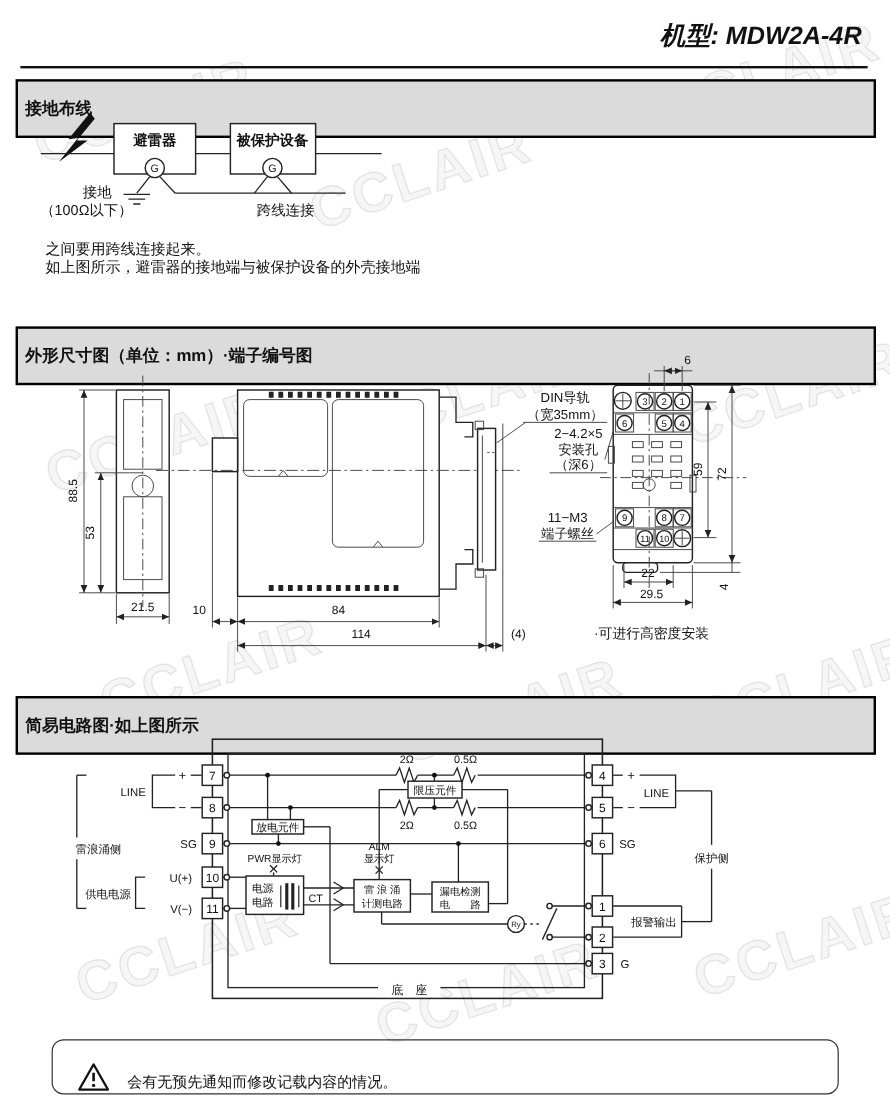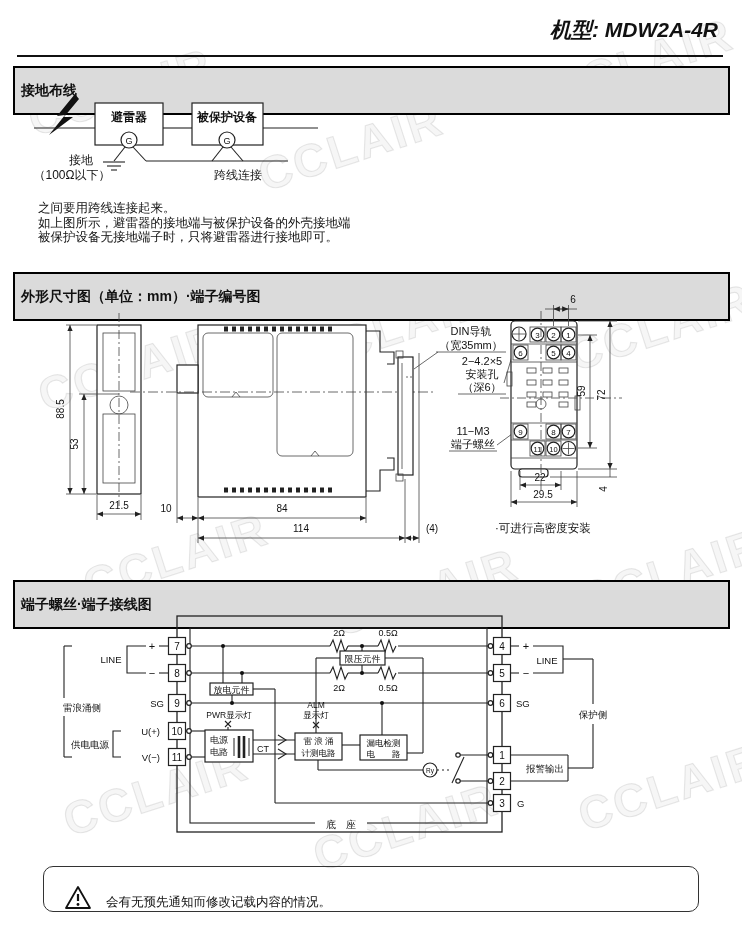--- a/index.html
+++ b/index.html
@@ -79,21 +79,20 @@
       <line class="ln" x1="111" y1="78" x2="117" y2="78"></line>
     </g>
     <text x="81" y="72" font-size="12" text-anchor="middle">接地</text>
     <text x="72" y="87" font-size="12" text-anchor="middle">（100Ω以下）</text>
     <text x="238" y="87" font-size="12" text-anchor="middle">跨线连接</text>
   </svg>
 
   <div class="para">
     <div>之间要用跨线连接起来。</div>
     <div>如上图所示，避雷器的接地端与被保护设备的外壳接地端</div>
-    <div>被保护设备无接地端子时，只将避雷器进行接地即可。</div>
   </div>
 
   <div class="secbar" style="top:272px">外形尺寸图（单位：mm）·端子编号图</div>
 
   <svg class="abs" style="left:0;top:293px" width="742" height="278" viewBox="0 0 742 278">
     <defs>
       <marker id="ae" markerWidth="9" markerHeight="8" refX="8" refY="4" orient="auto">
         <path d="M0,0.5 L8,4 L0,7.5 Z" fill="#222"></path>
       </marker>
       <marker id="as" markerWidth="9" markerHeight="8" refX="1" refY="4" orient="auto">
@@ -265,21 +264,21 @@
       <line class="thin" x1="561" y1="178" x2="561" y2="197"></line>
       <line class="thin" x1="520" y1="192" x2="561" y2="192" marker-start="url(#as)" marker-end="url(#ae)"></line>
       <text x="540" y="188" font-size="10" text-anchor="middle">22</text>
       <line class="thin" x1="511" y1="178" x2="511" y2="214"></line>
       <line class="thin" x1="577" y1="178" x2="577" y2="214"></line>
       <line class="thin" x1="511" y1="209" x2="577" y2="209" marker-start="url(#as)" marker-end="url(#ae)"></line>
       <text x="543" y="205" font-size="10" text-anchor="middle">29.5</text>
     </g>
   </svg>
 
-  <div class="secbar" style="top:580px">端子螺丝·端子接线图</div>
+  <div class="secbar" style="top:580px">简易电路图·如上图所示</div>
 
   <svg class="abs" style="left:0;top:612px" width="742" height="250" viewBox="0 0 742 250">
 
     <rect x="177" y="4" width="325" height="216" fill="none" stroke="#222" stroke-width="1.3"></rect>
     <rect x="190" y="16" width="297" height="195" fill="none" stroke="#222" stroke-width="1.1"></rect>
 
     <g>
       <line class="ln" x1="186" y1="34" x2="330" y2="34"></line>
       <path class="ln" d="M330,34 l3,-6 l4,12 l4,-12 l4,12 l3,-6"></path>
       <line class="ln" x1="348" y1="34" x2="378" y2="34"></line>

